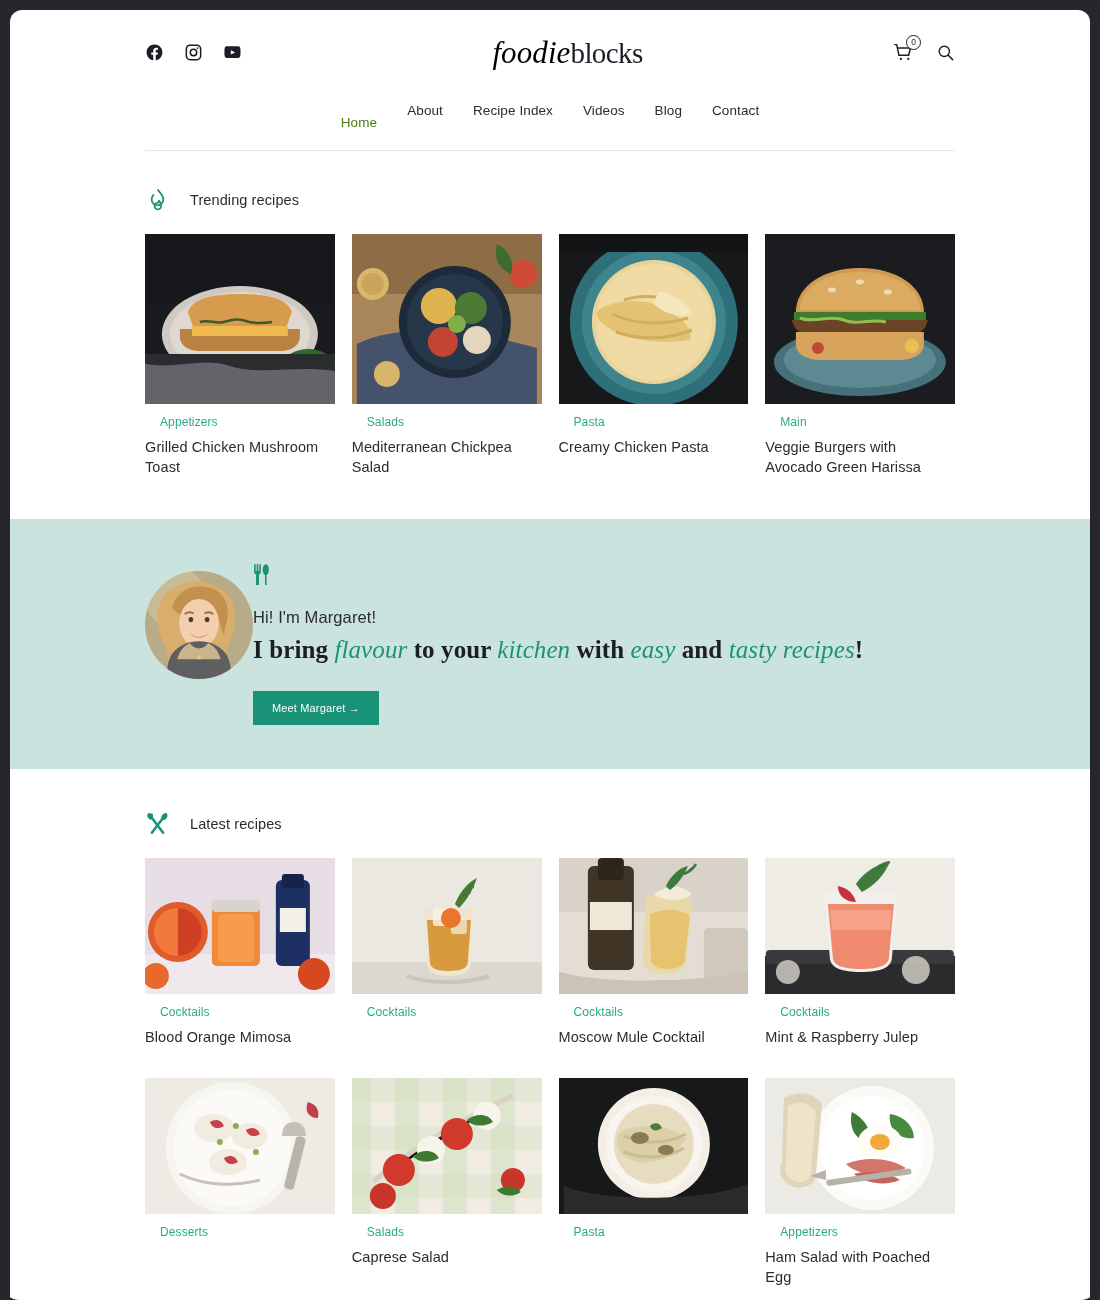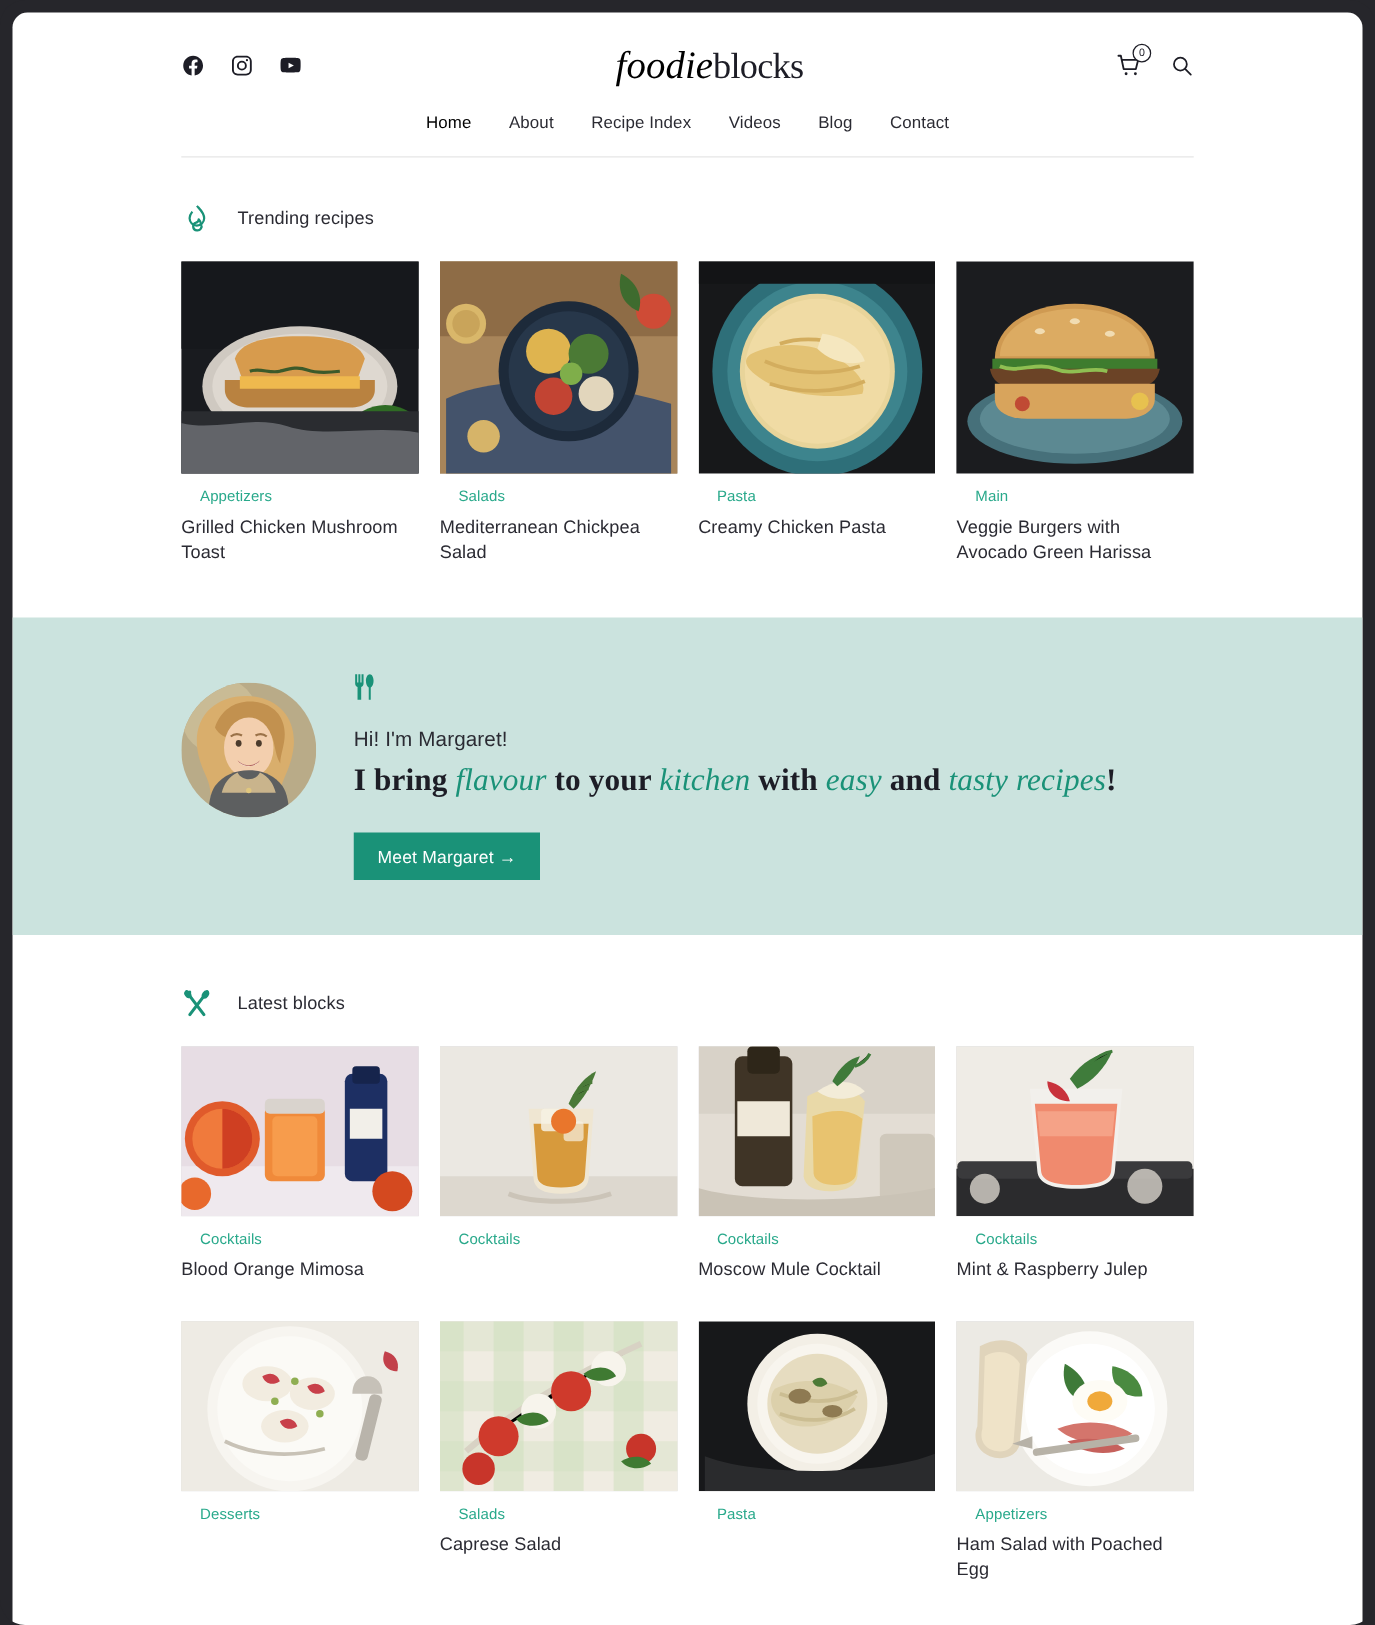--- a/index.html
+++ b/index.html
@@ -58,21 +58,21 @@
     color:#1d1d26; font-family:"Liberation Sans", sans-serif;
   }
   .main-nav{
     display:flex; justify-content:center; align-items:center;
     gap:30px; padding:14px 0 20px 0;
   }
   .nav-link{
     font-size:13.5px; color:#2b2b33; cursor:pointer;
     text-decoration:none; letter-spacing:.1px;
   }
-  .nav-link.active{ color:#000000; }
+  .nav-link.active{ color:#4d7c0f;margin-top:25px; }
   .header-rule{ height:1px; background:#e6e6e6; }
 
   
   .section-head{
     display:flex; align-items:center; gap:20px;
     padding:36px 0 22px 0;
   }
   .section-head.latest{ padding:42px 0 22px 0; }
   .section-icon{ width:25px; height:25px; color:#1a9278; flex:none; }
   .section-icon svg{ width:100%; height:100%; display:block; }
@@ -94,21 +94,21 @@
     font-size:12px; color:#29a98b; margin:11px 0 9px 15px; letter-spacing:.1px;
   }
   .card-title{
     font-size:14.5px; color:#2b2b33; line-height:1.35; letter-spacing:.1px;
   }
 
   
   .intro-band{
     background:#cbe3de; margin-top:42px; padding:40px 0 44px 0;
   }
-  .intro-inner{ display:flex; align-items:flex-start; gap:30px; }
+  .intro-inner{ display:flex; align-items:flex-start; }
   .avatar{
     width:108px; height:108px; border-radius:50%;
     overflow:hidden; flex:none; margin-top:12px;
   }
   .avatar svg{ display:block; width:100%; height:100%; }
   .intro-body{ padding-top:4px; }
   .cutlery-icon{ width:17px; height:23px; color:#1a9278; display:block; margin-bottom:22px; }
   .cutlery-icon svg{ width:100%; height:100%; display:block; }
   .intro-greeting{
     font-size:16.5px; color:#2b2b33; margin-bottom:7px; letter-spacing:.1px;
@@ -118,21 +118,21 @@
     font-size:25px; font-weight:700; color:#1d1d26; line-height:1.25;
     letter-spacing:.1px;
   }
   .intro-headline .hl{
     color:#1a9278; font-style:italic; font-weight:400;
   }
   .intro-btn{
     display:inline-block; margin-top:26px;
     background:#1a9278; color:#fff; border:none;
     font-family:"Liberation Sans", sans-serif;
-    font-size:14px; padding:11px 19px; cursor:pointer;
+    font-size:11px; padding:11px 19px; cursor:pointer;
     letter-spacing:.15px;
   }
 </style>
 </head>
 <body>
 
 <div class="device-frame">
 <div class="page">
 
   <header class="site-header">
@@ -341,21 +341,21 @@
       <div class="section-head latest">
         <span class="section-icon">
           <svg viewBox="0 0 24 24" fill="none" stroke="#1a9278" stroke-width="2" stroke-linecap="round">
             <path d="M4 3.2l13.4 17.6" stroke-width="2.4"></path>
             <path d="M4.6 6.2L6.6 3.4M6.6 3.4v3.4" stroke-width="2"></path>
             <path d="M20 3.2L6.6 20.8" stroke-width="2.4"></path>
             <ellipse cx="18.6" cy="5.4" rx="2.5" ry="3.4" transform="rotate(36 18.6 5.4)" fill="#1a9278" stroke="none"></ellipse>
             <ellipse cx="5" cy="5.2" rx="2.4" ry="3.2" transform="rotate(-36 5 5.2)" fill="#1a9278" stroke="none"></ellipse>
           </svg>
         </span>
-        <span class="section-title">Latest blocks</span>
+        <span class="section-title">Latest recipes</span>
       </div>
 
       <div class="recipe-grid latest">
 
         <div class="card">
           <div class="thumb tall">
             <svg viewBox="0 0 200 136" preserveAspectRatio="xMidYMid slice">
               <rect width="200" height="136" fill="#e7dde4"></rect>
               <rect y="96" width="200" height="40" fill="#efe9ee"></rect>
               <circle cx="38" cy="74" r="30" fill="#e05a2b"></circle>

